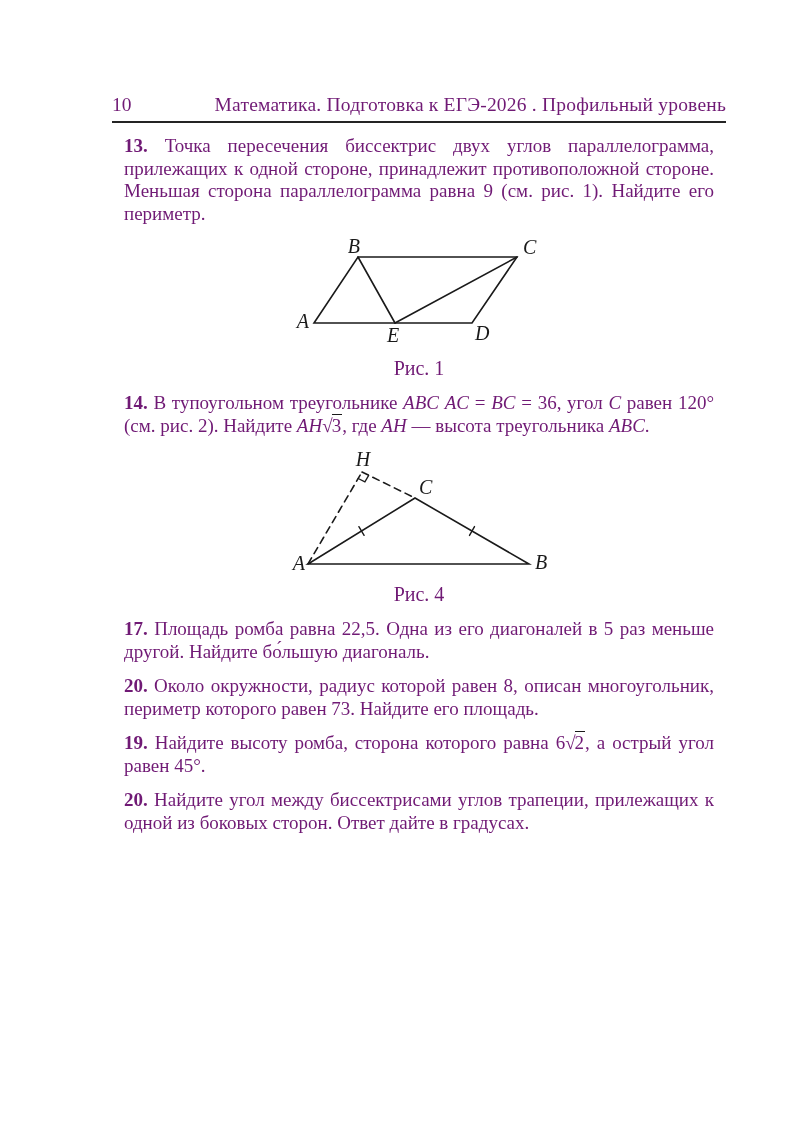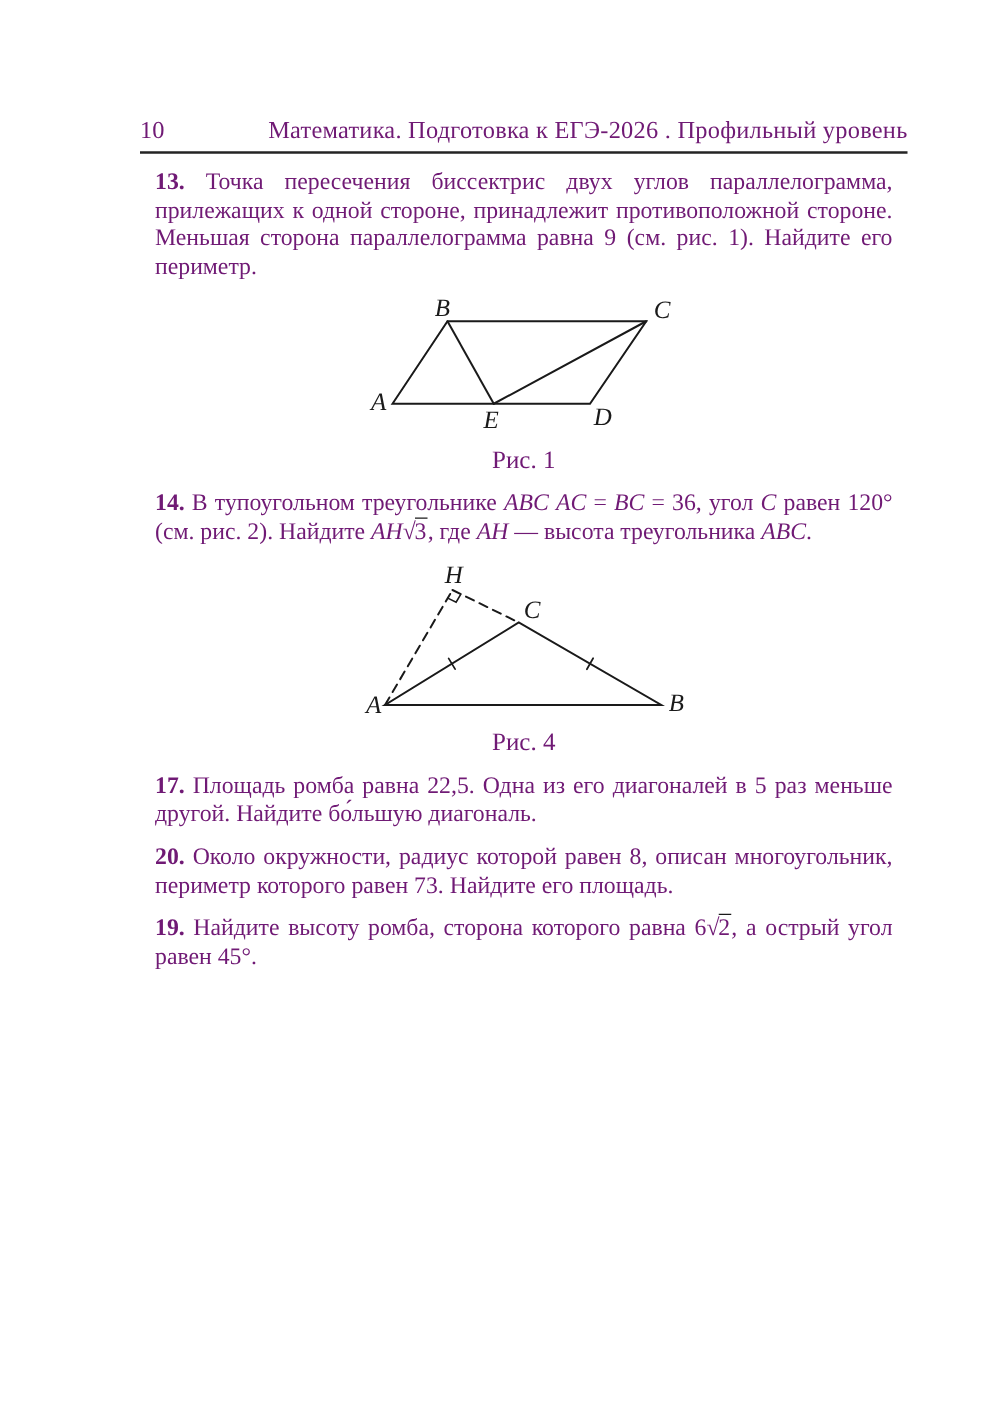--- a/index.html
+++ b/index.html
@@ -89,15 +89,16 @@
         <text x="128" y="42" text-anchor="start">C</text>
         <text x="14" y="118" text-anchor="end">A</text>
         <text x="244" y="117" text-anchor="start">B</text>
       </svg>
       <figcaption class="cap2">Рис. 4</figcaption>
     </figure>
 
     <p class="prob"><b>17.</b> Площадь ромба равна 22,5. Одна из его диагоналей в 5 раз меньше другой. Найдите бо́льшую диагональ.</p>
     <p class="prob"><b>20.</b> Около окружности, радиус которой равен 8, описан многоугольник, периметр которого равен 73. Найдите его площадь.</p>
     <p class="prob"><b>19.</b> Найдите высоту ромба, сторона которого равна 6<span class="sqrt"><span class="sign">√</span><span class="rad">2</span></span>, а острый угол равен 45°.</p>
+    <p class="prob"><b>20.</b> Найдите угол между биссектрисами углов трапеции, прилежащих к од­ной из боковых сторон. Ответ дайте в градусах.</p>
 
   </div>
 </div>
 
 </body></html>

